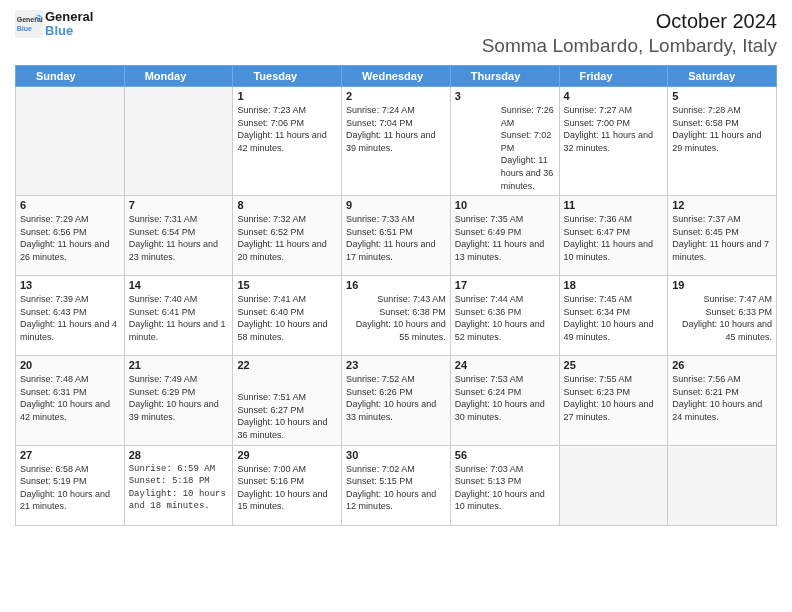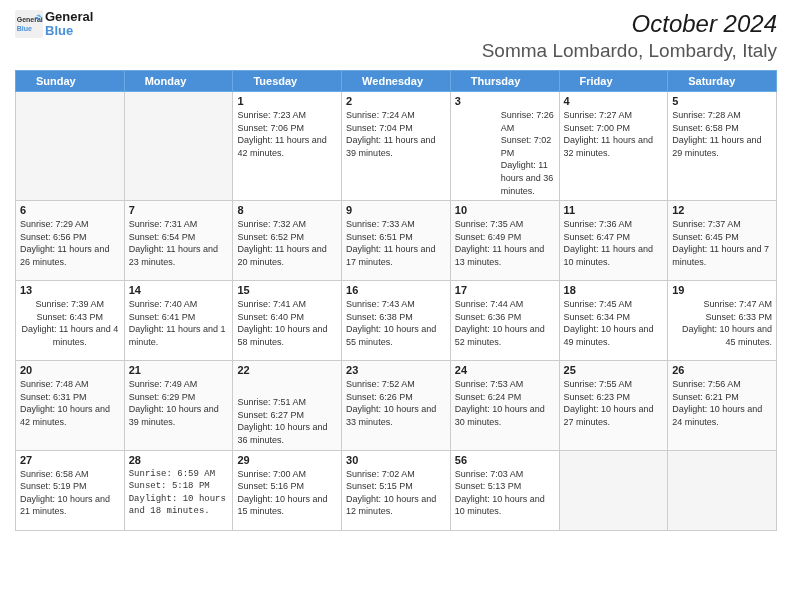--- a/index.html
+++ b/index.html
@@ -28,24 +28,23 @@
     }
     .logo-icon {
       width: 28px;
       height: 28px;
       margin-right: 2px;
     }
     .title-area {
       text-align: right;
     }
     .month-title {
-      font-size: 24px;
+      font-size: 20px;
       font-weight: normal;
       color: #1a1a1a;
-      font-style: italic;
     }
     .location-title {
       font-size: 19px;
       color: #555;
       margin-top: 2px;
     }
     table {
       width: 100%;
       border-collapse: collapse;
       table-layout: fixed;
@@ -197,39 +196,39 @@
           <td>
             <div class="day-number">12</div>
             <div class="day-info" style="white-space: pre-wrap;">Sunrise: 7:37 AM
 Sunset: 6:45 PM
 Daylight: 11 hours and 7 minutes.</div>
           </td>
         </tr>
         <tr>
           <td>
             <div class="day-number">13</div>
-            <div class="day-info" style="white-space: pre-wrap; text-align: center;">Sunrise: 7:39 AM
+            <div class="day-info" style="white-space: pre-wrap;">Sunrise: 7:39 AM
 Sunset: 6:43 PM
 Daylight: 11 hours and 4 minutes.</div>
           </td>
           <td>
             <div class="day-number">14</div>
             <div class="day-info" style="white-space: pre-wrap;">Sunrise: 7:40 AM
 Sunset: 6:41 PM
 Daylight: 11 hours and 1 minute.</div>
           </td>
           <td>
             <div class="day-number">15</div>
             <div class="day-info" style="white-space: pre-wrap;">Sunrise: 7:41 AM
 Sunset: 6:40 PM
 Daylight: 10 hours and 58 minutes.</div>
           </td>
           <td>
             <div class="day-number">16</div>
-            <div class="day-info" style="white-space: pre-wrap;">Sunrise: 7:43 AM
+            <div class="day-info" style="white-space: pre-wrap; text-align: right;">Sunrise: 7:43 AM
 Sunset: 6:38 PM
 Daylight: 10 hours and 55 minutes.</div>
           </td>
           <td>
             <div class="day-number">17</div>
             <div class="day-info" style="white-space: pre-wrap;">Sunrise: 7:44 AM
 Sunset: 6:36 PM
 Daylight: 10 hours and 52 minutes.</div>
           </td>
           <td>

